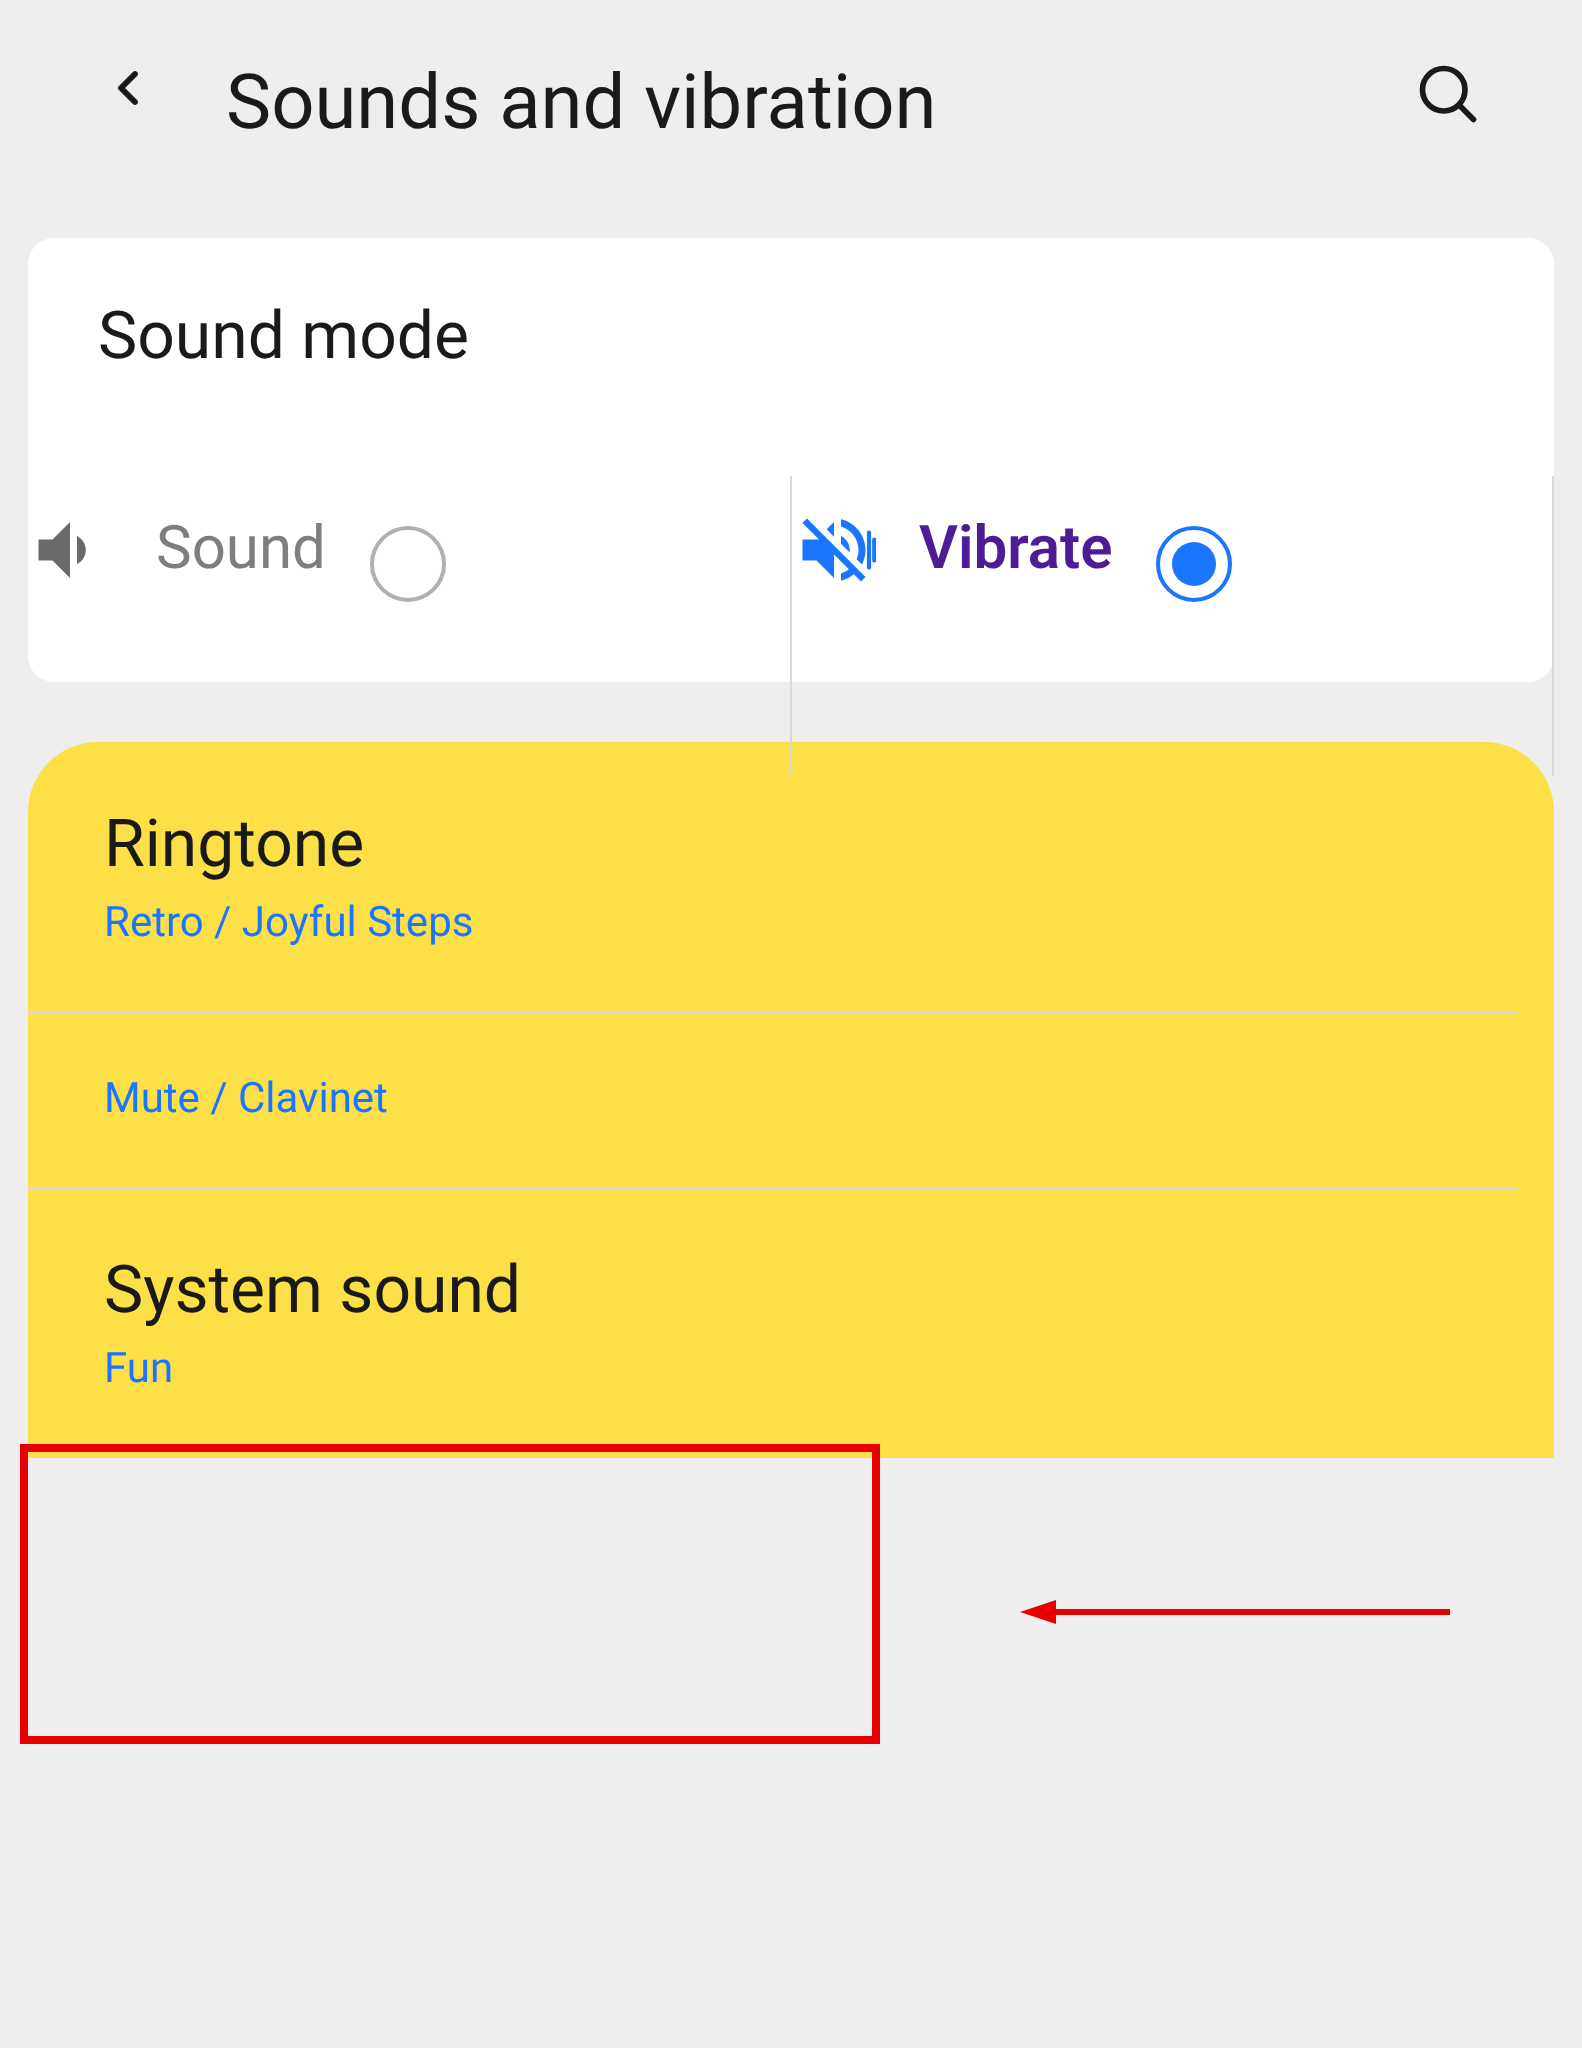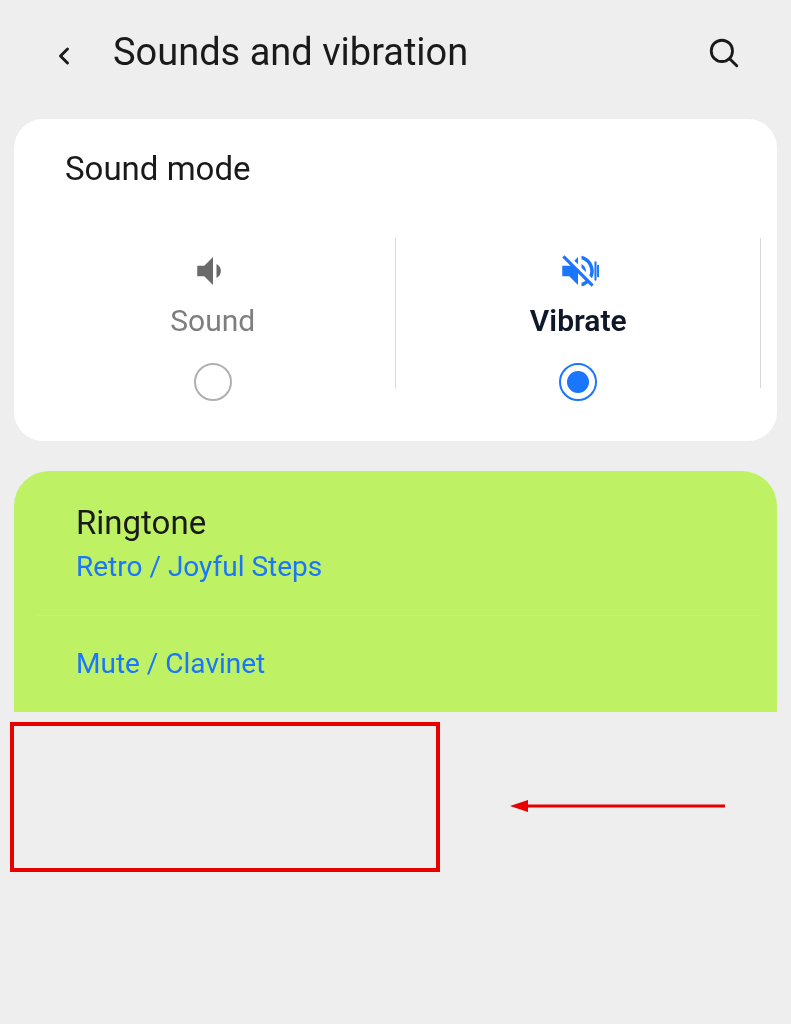--- a/index.html
+++ b/index.html
@@ -8,59 +8,59 @@
       box-sizing: border-box;
       font-family: -apple-system, BlinkMacSystemFont, 'Segoe UI', Roboto, sans-serif;
     }
     body {
       background-color: #eeeeee;
       width: 791px;
       height: 1024px;
     }
     .header {
       display: flex;
-      align-items: flex-end;
+      align-items: flex-start;
       padding: 30px 50px;
       gap: 35px;
     }
     .back-icon svg {
       width: 28px;
       height: 28px;
     }
     .page-title {
       font-size: 38px;
       font-weight: 400;
       color: #1a1a1a;
       flex: 1;
     }
     .search-icon svg {
       width: 34px;
       height: 34px;
     }
     .card {
       background-color: #ffffff;
-      border-radius: 29px;
+      border-radius: 13px;
       margin: 15px 14px;
-      padding: 30px 16px;
+      padding: 30px 0;
     }
     .card-title {
       font-size: 33px;
       color: #1a1a1a;
       padding: 0 35px 20px 35px;
     }
     .sound-mode-grid {
       display: flex;
       margin-top: 30px;
     }
     .sound-mode-item {
       flex: 1;
       display: flex;
-      flex-direction: column;
+      flex-direction: row;
       align-items: center;
-      gap: 10px;
+      gap: 22px;
       position: relative;
       padding: 10px 0;
     }
     .sound-mode-item:nth-child(1)::after,
     .sound-mode-item:nth-child(2)::after {
       content: '';
       position: absolute;
       right: 0;
       top: 0;
       height: 150px;
@@ -75,21 +75,21 @@
     }
     .mode-icon svg {
       width: 42px;
       height: 42px;
     }
     .mode-label {
       font-size: 30px;
       color: #7e7e7e;
     }
     .mode-label.active {
-      color: #0f172a;
+      color: #4c1d95;
       font-weight: 600;
     }
     .radio {
       width: 38px;
       height: 38px;
       border-radius: 50%;
       border: 2.5px solid #b0b0b0;
       display: flex;
       align-items: center;
       justify-content: center;
@@ -98,46 +98,45 @@
     .radio.selected {
       border-color: #1a75ff;
     }
     .radio-inner {
       width: 22px;
       height: 22px;
       border-radius: 50%;
       background-color: #1a75ff;
     }
     .settings-card {
-      background-color: #bef264;
+      background-color: #fde047;
       border-radius: 35px 35px 0 0;
       margin: 30px 14px 0 14px;
       overflow: hidden;
-      padding-left: 24px;
     }
     .setting-item {
       padding: 32px 38px;
       position: relative;
     }
     .setting-item:not(:first-child)::before {
       content: '';
       position: absolute;
       top: 0;
       left: 0;
       right: 18px;
       height: 1px;
       background-color: #d8d8d8;
     }
     .setting-label {
       font-size: 33px;
       color: #1a1a1a;
       margin-bottom: 8px;
     }
     .setting-value {
-      font-size: 28px;
+      font-size: 21px;
       color: #1a75ff;
     }
     .highlight-box {
       position: absolute;
       border: 4px solid #e60000;
       left: 10px;
       width: 430px;
       height: 150px;
       top: 722px;
       pointer-events: none;
@@ -203,20 +202,24 @@
 </div>
 
 <div class="settings-card">
   <div class="setting-item">
     <div class="setting-label">Ringtone</div>
     <div class="setting-value">Retro / Joyful Steps</div>
   </div>
   <div class="setting-item">
     <div class="setting-value">Mute / Clavinet</div>
   </div>
+  <div class="setting-item">
+    <div class="setting-label">System sound</div>
+    <div class="setting-value">Fun</div>
+  </div>
 </div>
 
 <div class="highlight-box"></div>
 <div class="arrow-annotation">
   <svg viewBox="0 0 215 20">
     <line x1="215" y1="10" x2="15" y2="10" stroke="#e60000" stroke-width="3"></line>
     <polygon points="0,10 18,4 18,16" fill="#e60000"></polygon>
   </svg>
 </div>
 

